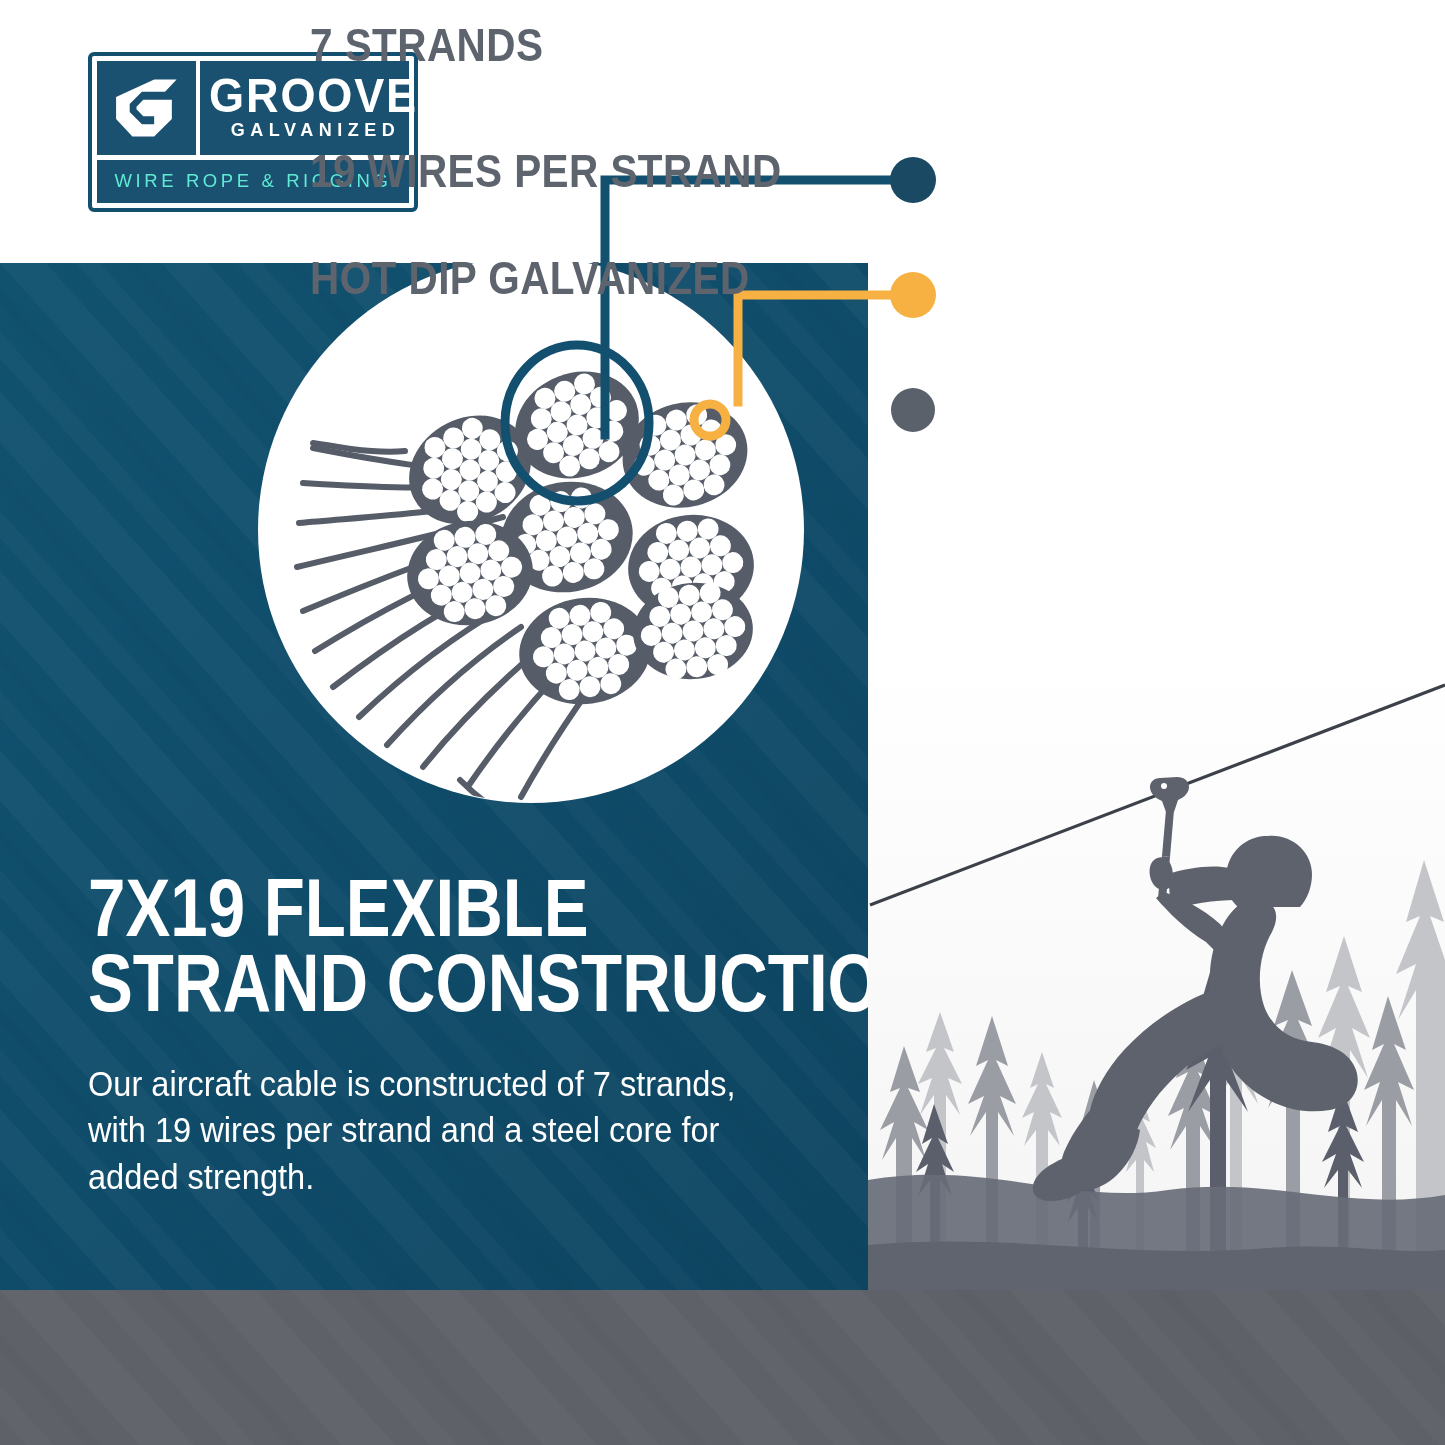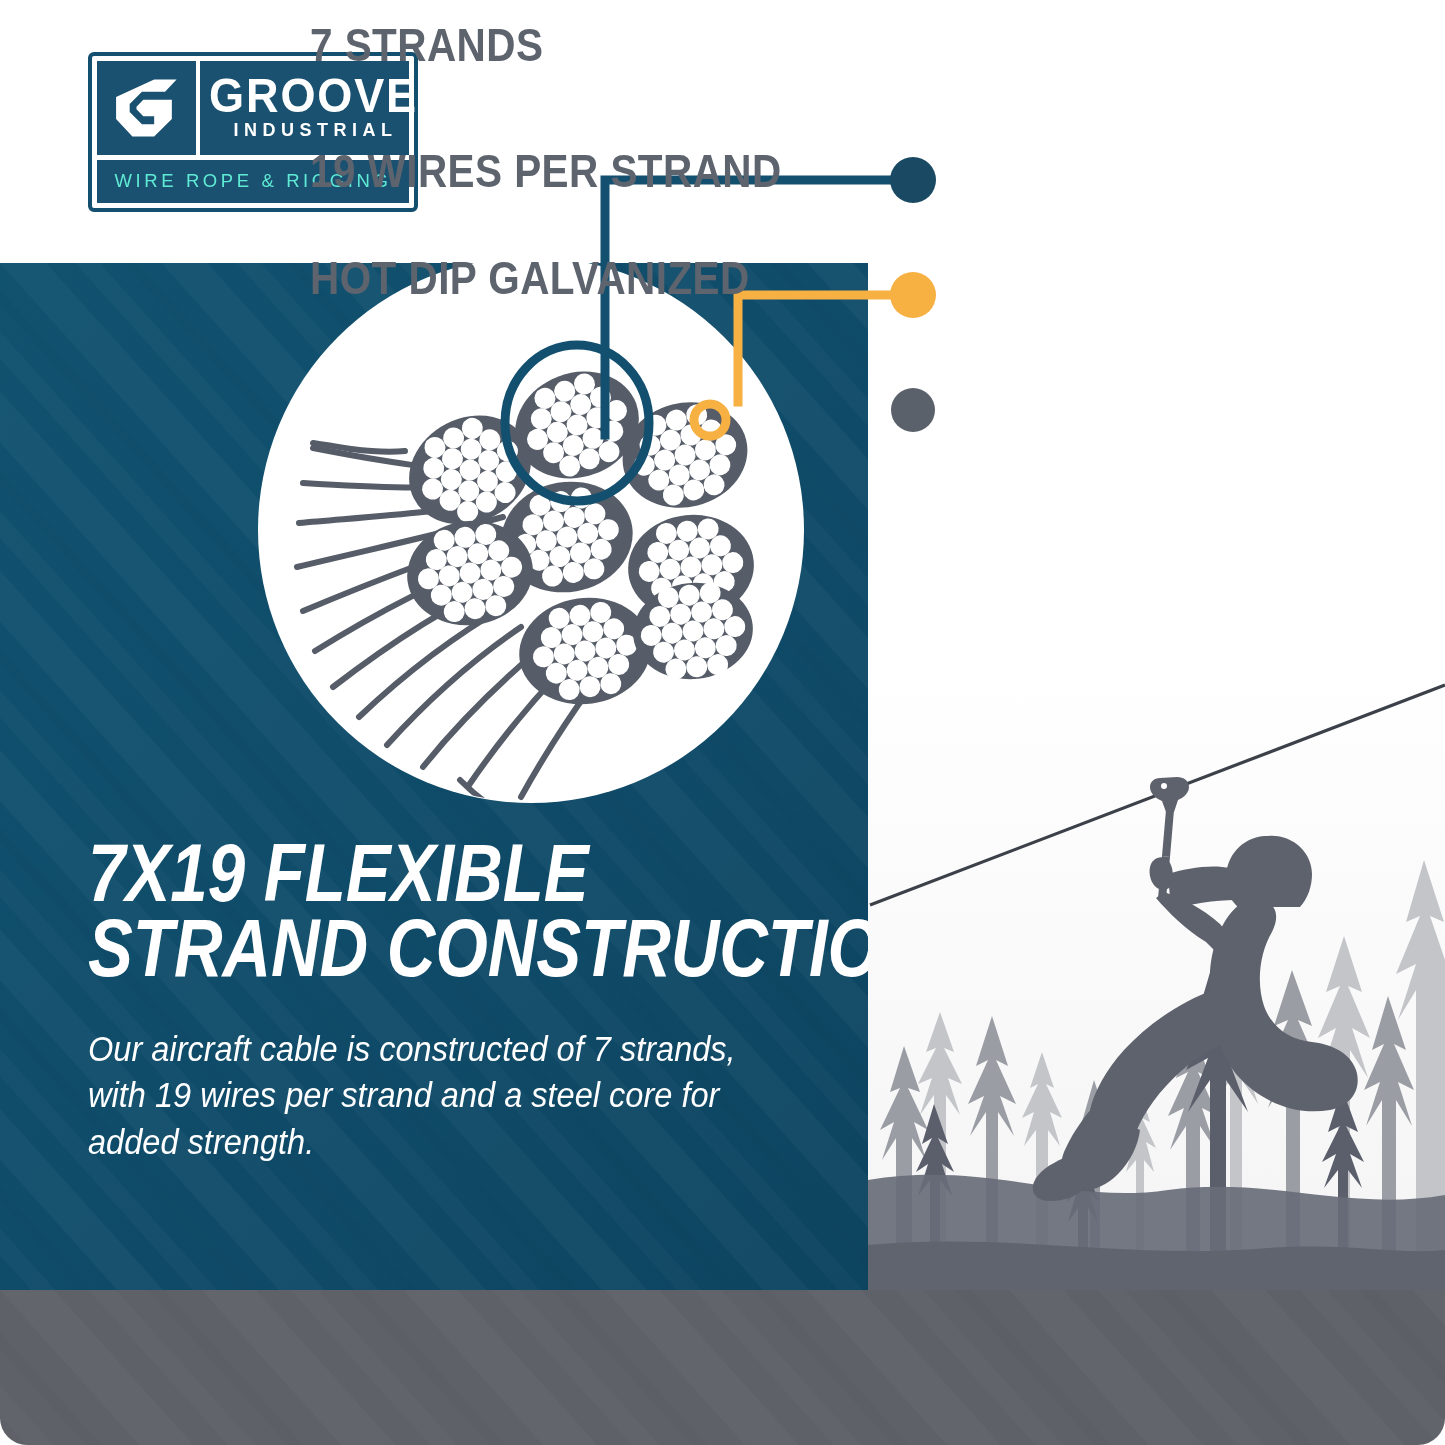--- a/index.html
+++ b/index.html
@@ -3,21 +3,20 @@
 <meta charset="utf-8">
 <style>
   html,body{margin:0;padding:0;background:#fff;}
   body{font-family:"Liberation Sans",sans-serif;}
 
   #canvas{
     position:relative;
     width:1445px;height:1445px;
     overflow:hidden;
     background:#ffffff;
-    border-radius:27px;
   }
 
   
   .logo-box{
     position:absolute;left:88px;top:52px;
     width:330px;height:160px;
     border:4px solid #13506F;
     border-radius:6px;
     background:#ffffff;
     padding:5px;
@@ -115,23 +114,22 @@
     white-space:nowrap;
     transform:scaleX(0.88);
     transform-origin:left center;
   }
   #co-strands{left:310px;top:15px;}
   #co-wires{left:310px;top:141px;}
   #co-galv{left:310px;top:248px;}
 
   
   .textblock{
-    position:absolute;left:88px;top:835px;
+    position:absolute;left:88px;top:870px;
     width:740px;
-    font-style:italic;
   }
   .headline{
     color:#ffffff;
     font-family:"Liberation Sans Narrow","Liberation Sans",sans-serif;
     font-weight:bold;
     font-size:82px;
     line-height:0.92;
     letter-spacing:0px;
     transform:scaleX(0.82);
     transform-origin:left top;
@@ -172,21 +170,21 @@
   <div class="logo-box">
     <div class="logo-inner">
       <div class="logo-top">
         <div class="logo-mark">
           <svg viewBox="0 0 100 100">
             <path d="M62 8 L95 8 L78 26 L44 26 L26 44 L26 56 L44 74 L62 74 L62 62 L46 62 L36 52 L36 48 L46 38 L88 38 L88 66 L62 92 L30 92 L6 66 L6 34 Z" fill="#ffffff"></path>
           </svg>
         </div>
         <div class="logo-words">
           <div class="logo-groove">GROOVE</div>
-          <div class="logo-industrial">INDUSTRIAL</div>
+          <div class="logo-industrial">GALVANIZED</div>
         </div>
       </div>
       <div class="logo-bottom">
         <div class="logo-tagline">WIRE ROPE &amp; RIGGING</div>
       </div>
     </div>
   </div>
 
   <div class="panel">
     <svg class="panel-bg" viewBox="0 0 868 1027" preserveAspectRatio="none">

